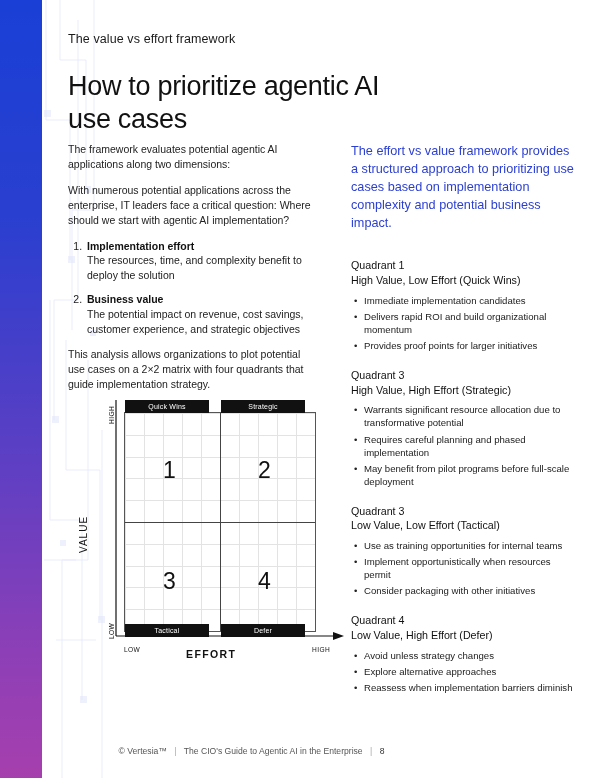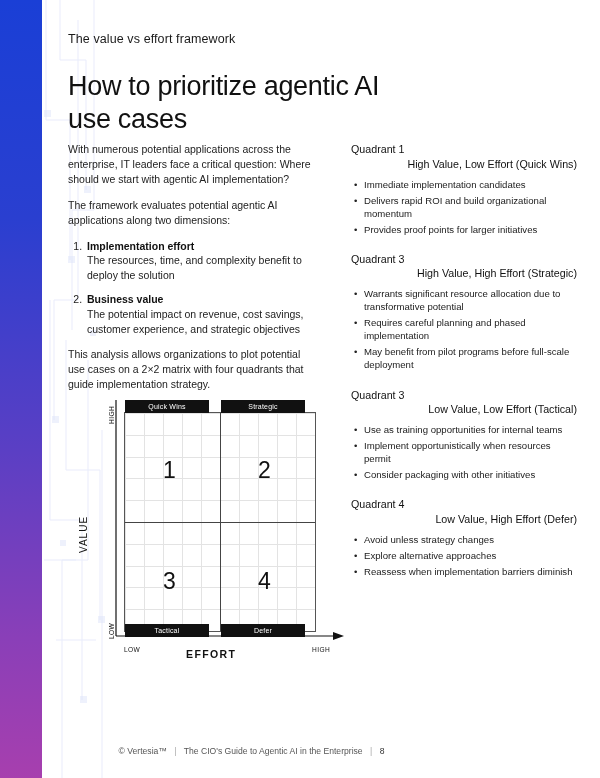--- a/index.html
+++ b/index.html
@@ -107,21 +107,20 @@
     font-size: 10.7px;
     color: #111111;
     margin: 0;
     line-height: 1.38;
   }
   .quad-sub {
     font-size: 10.7px;
     color: #111111;
     margin: 0 0 6px 0;
     line-height: 1.38;
-    text-align: right;
   }
   ul.quad-list {
     margin: 0;
     padding-left: 13px;
     list-style: none;
   }
   ul.quad-list li {
     font-size: 9.6px;
     line-height: 1.36;
     color: #222222;
@@ -283,36 +282,37 @@
       <rect x="48" y="330" width="6" height="6"></rect>
     </g>
   </svg>
 
   <div class="content">
 
     <div class="eyebrow">The value vs effort framework</div>
     <h1 class="headline">How to prioritize agentic AI use cases</h1>
 
     <div class="col-left">
+      <p>The framework evaluates potential agentic AI applications along two dimensions:</p>
       <p>With numerous potential applications across the enterprise, IT leaders face a critical question: Where should we start with agentic AI implementation?</p>
-      <p>The framework evaluates potential agentic AI applications along two dimensions:</p>
       <ol class="dims">
         <li>
           <span class="dim-title">Implementation effort</span>
           <span class="dim-desc">The resources, time, and complexity benefit to deploy the solution</span>
         </li>
         <li>
           <span class="dim-title">Business value</span>
           <span class="dim-desc">The potential impact on revenue, cost savings, customer experience, and strategic objectives</span>
         </li>
       </ol>
       <p>This analysis allows organizations to plot potential use cases on a 2×2 matrix with four quadrants that guide implementation strategy.</p>
     </div>
 
     <div class="col-right">
+      <p class="pullquote">The effort vs value framework provides a structured approach to prioritizing use cases based on implementation complexity and potential business impact.</p>
 
       <div class="quad-block">
         <p class="quad-title">Quadrant 1</p>
         <p class="quad-sub">High Value, Low Effort (Quick Wins)</p>
         <ul class="quad-list">
           <li>Immediate implementation candidates</li>
           <li>Delivers rapid ROI and build organizational momentum</li>
           <li>Provides proof points for larger initiatives</li>
         </ul>
       </div>

